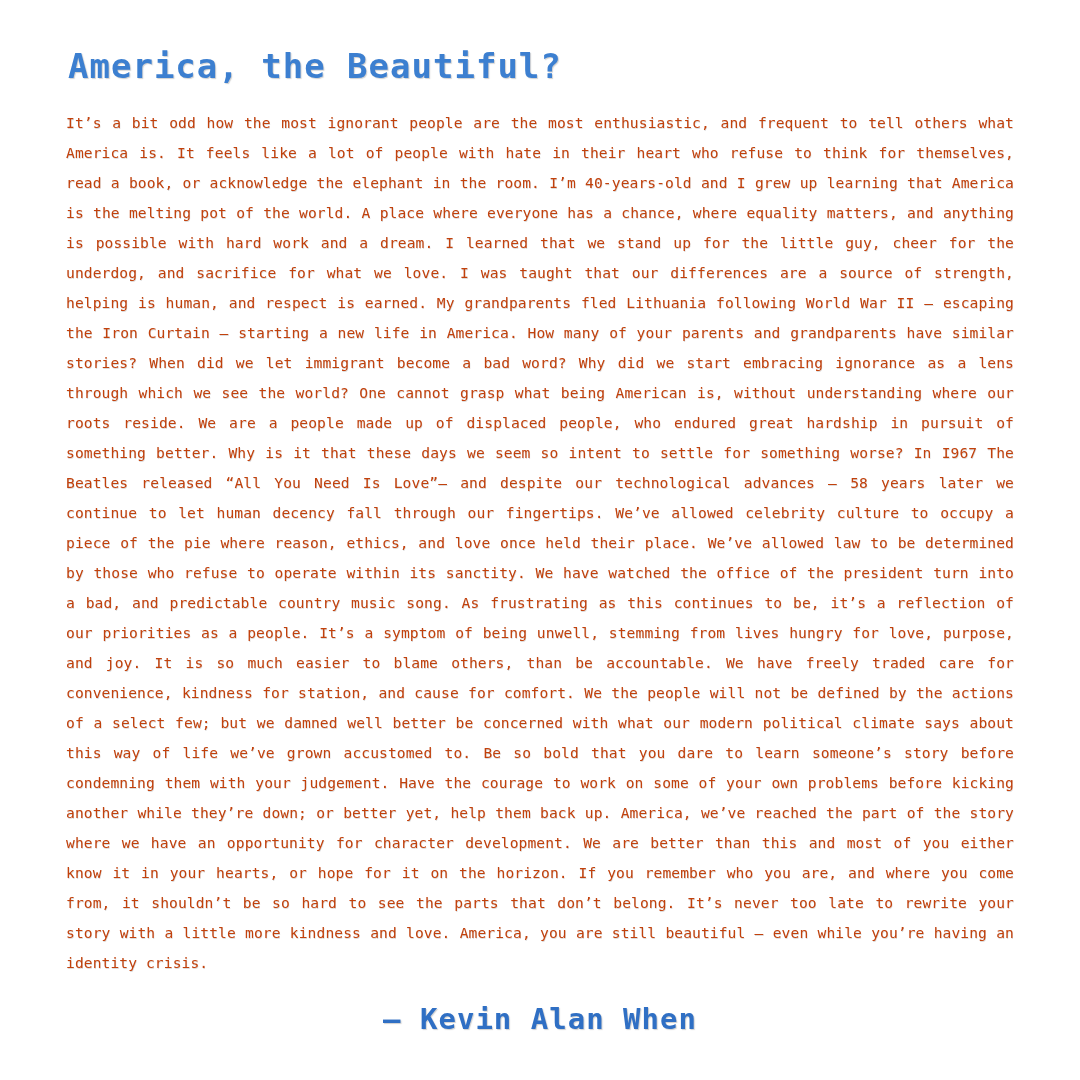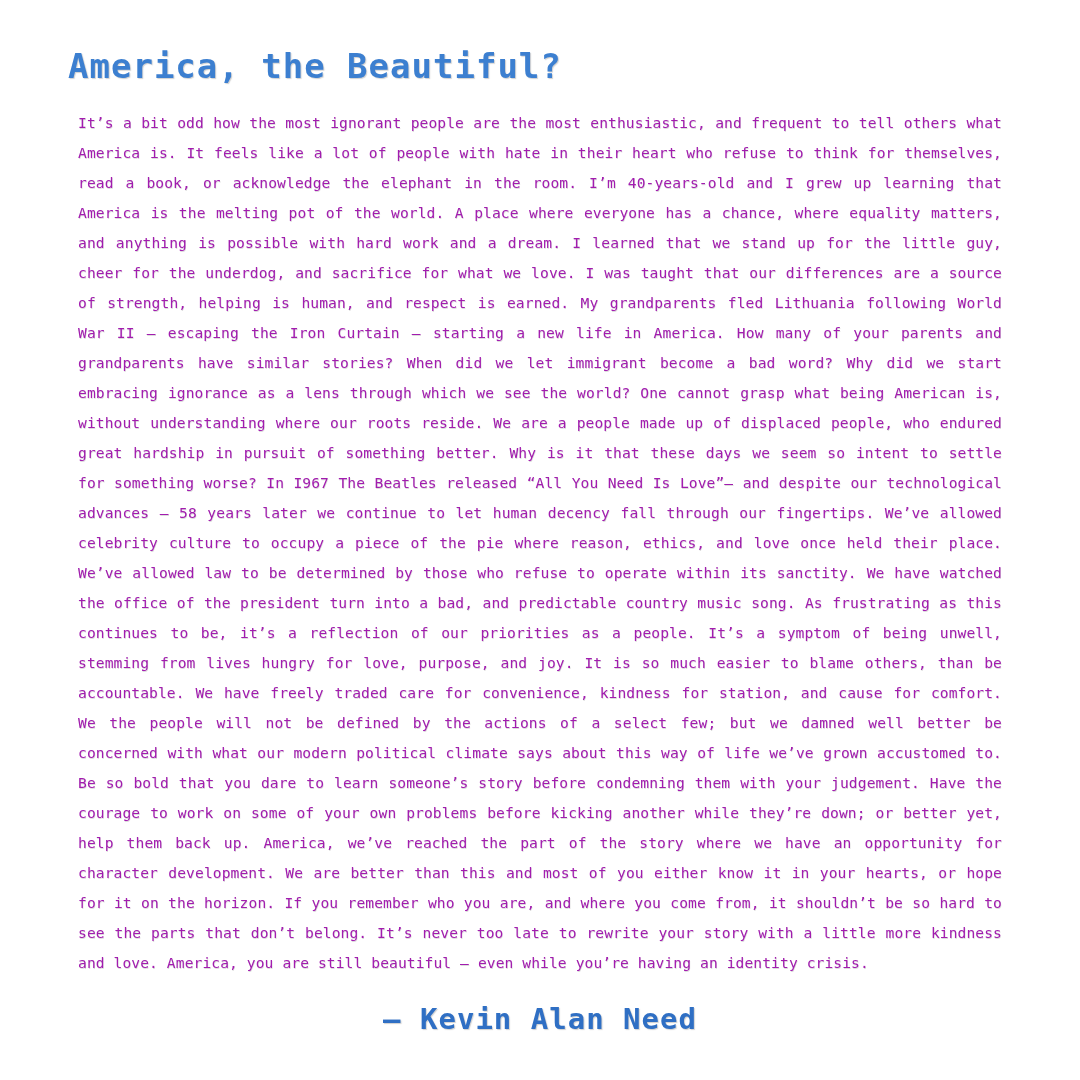--- a/index.html
+++ b/index.html
@@ -27,38 +27,38 @@
     font-weight: bold;
     color: #3c7fd0;
     letter-spacing: 1px;
     margin: 0 0 22px 2px;
     text-shadow: 1px 1px 1px rgba(120,120,120,0.35);
   }
   .body-text {
     font-family: "DejaVu Sans Mono", monospace;
     font-size: 14.6px;
     line-height: 30px;
-    color: #a21caf;
+    color: #c2410c;
     text-align: justify;
     text-align-last: left;
-    margin: 12px;
+    margin: 0;
     letter-spacing: 0.1px;
     text-shadow: 0.5px 0.5px 0.6px rgba(140,140,140,0.30);
   }
   .signature {
     font-family: "DejaVu Sans Mono", monospace;
     font-size: 29px;
     font-weight: bold;
     color: #2f6fc4;
     text-align: center;
     margin-top: 24px;
     letter-spacing: 1px;
     text-shadow: 1px 1px 1px rgba(120,120,120,0.35);
   }
 </style>
 </head>
 <body>
 
 <div class="page">
   <h1 class="title">America, the Beautiful?</h1>
   <p class="body-text">It’s a bit odd how the most ignorant people are the most enthusiastic, and frequent to tell others what America is. It feels like a lot of people with hate in their heart who refuse to think for themselves, read a book, or acknowledge the elephant in the room. I’m 40-years-old and I grew up learning that America is the melting pot of the world. A place where everyone has a chance, where equality matters, and anything is possible with hard work and a dream. I learned that we stand up for the little guy, cheer for the underdog, and sacrifice for what we love. I was taught that our differences are a source of strength, helping is human, and respect is earned. My grandparents fled Lithuania following World War II — escaping the Iron Curtain — starting a new life in America. How many of your parents and grandparents have similar stories? When did we let immigrant become a bad word? Why did we start embracing ignorance as a lens through which we see the world? One cannot grasp what being American is, without understanding where our roots reside. We are a people made up of displaced people, who endured great hardship in pursuit of something better. Why is it that these days we seem so intent to settle for something worse? In I967 The Beatles released “All You Need Is Love”— and despite our technological advances — 58 years later we continue to let human decency fall through our fingertips. We’ve allowed celebrity culture to occupy a piece of the pie where reason, ethics, and love once held their place. We’ve allowed law to be determined by those who refuse to operate within its sanctity. We have watched the office of the president turn into a bad, and predictable country music song. As frustrating as this continues to be, it’s a reflection of our priorities as a people. It’s a symptom of being unwell, stemming from lives hungry for love, purpose, and joy. It is so much easier to blame others, than be accountable. We have freely traded care for convenience, kindness for station, and cause for comfort. We the people will not be defined by the actions of a select few; but we damned well better be concerned with what our modern political climate says about this way of life we’ve grown accustomed to. Be so bold that you dare to learn someone’s story before condemning them with your judgement. Have the courage to work on some of your own problems before kicking another while they’re down; or better yet, help them back up. America, we’ve reached the part of the story where we have an opportunity for character development. We are better than this and most of you either know it in your hearts, or hope for it on the horizon. If you remember who you are, and where you come from, it shouldn’t be so hard to see the parts that don’t belong. It’s never too late to rewrite your story with a little more kindness and love. America, you are still beautiful — even while you’re having an identity crisis.</p>
-  <div class="signature">— Kevin Alan Need</div>
+  <div class="signature">— Kevin Alan When</div>
 </div>
 
 </body></html>

